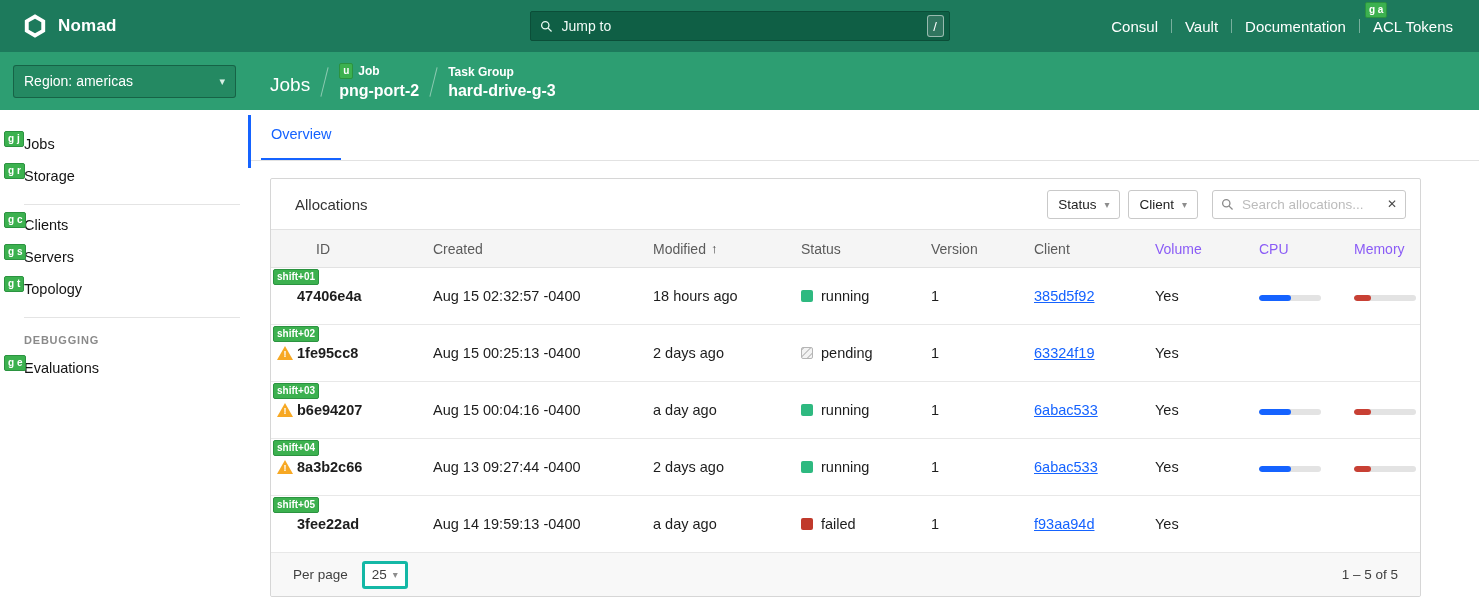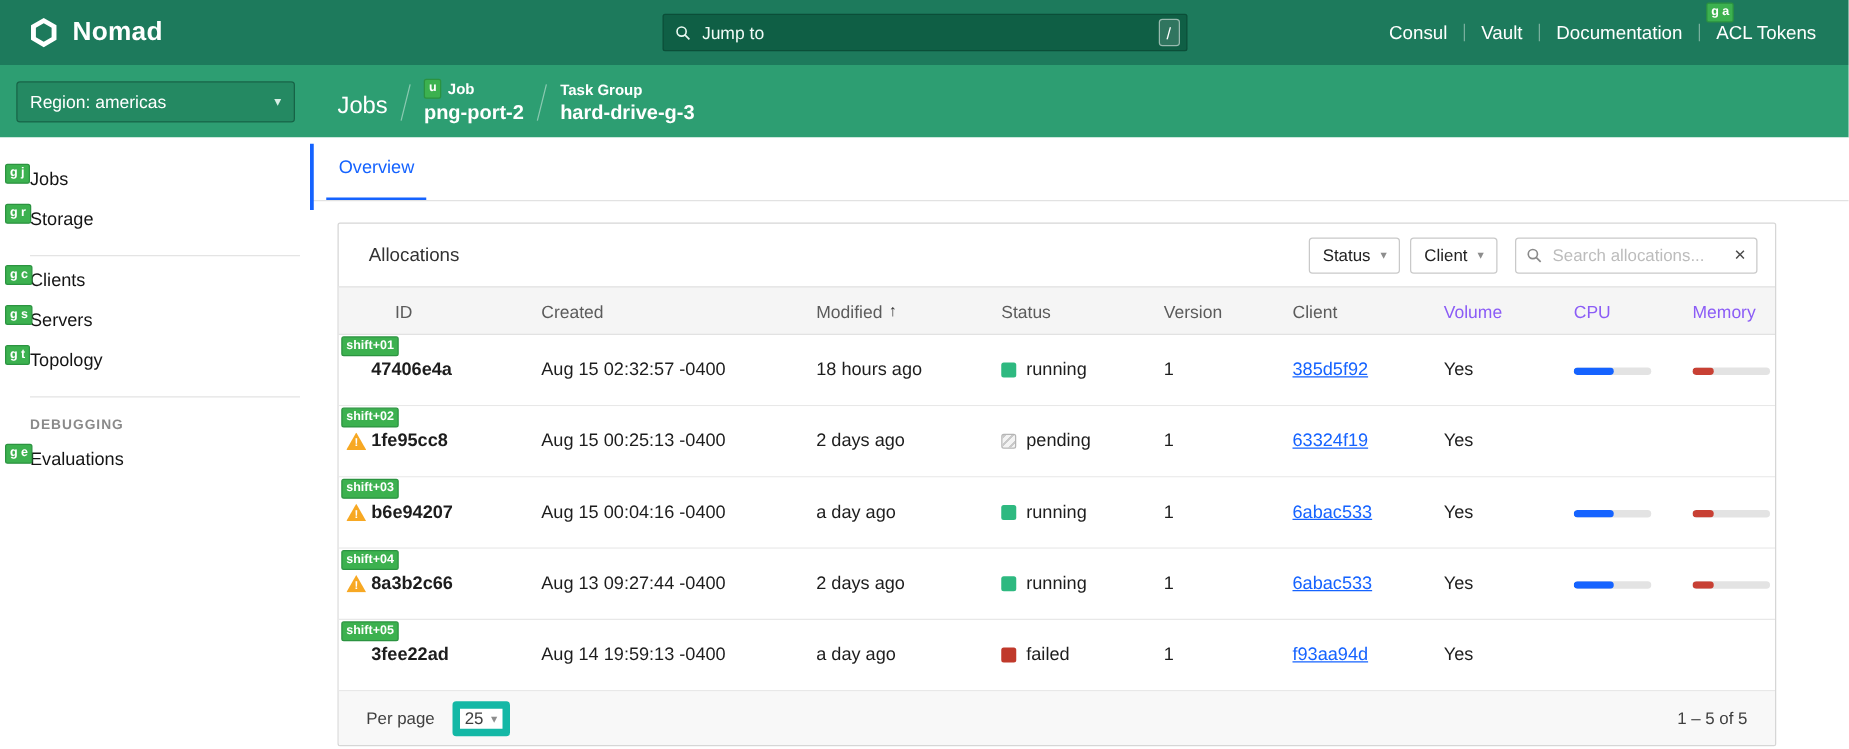--- a/index.html
+++ b/index.html
@@ -8,21 +8,21 @@
     width:1479px; height:599px; overflow:hidden;
     font-family:"Liberation Sans", sans-serif;
     background:#fff; color:#1d1d1d;
   }
   a { text-decoration:none; color:inherit; }
 
   
   .topnav { height:52px; background:#1d7a5c; display:flex; align-items:center; position:relative; color:#fff; }
   .brand { display:flex; align-items:center; gap:10px; padding-left:22px; cursor:pointer; }
   .logo svg { width:26px; height:26px; display:block; }
-  .brand-label { font-size:21px; font-weight:700; letter-spacing:.2px; }
+  .brand-label { font-size:17px; font-weight:700; letter-spacing:.2px; }
   .jump { position:absolute; left:50%; top:11px; transform:translateX(-50%);
     width:420px; height:30px; background:#0f5f45; border:1px solid #0b4e38; border-radius:2px;
     display:flex; align-items:center; gap:7px; padding:0 5px 0 9px; }
   .jump svg { width:13px; height:13px; color:#eafaf2; flex:none; }
   .jump-input { flex:1; background:transparent; border:none; outline:none; color:#fff; font-size:14px; font-family:inherit; min-width:0; }
   .jump-input::placeholder { color:#f2fbf7; opacity:1; }
   .kbd { width:17px; height:22px; border:1px solid rgba(255,255,255,.5); background:rgba(255,255,255,.14);
     border-radius:3px; display:flex; align-items:center; justify-content:center; font-size:13px; color:#fff; flex:none; }
   .top-links { margin-left:auto; display:flex; align-items:center; gap:13px; padding-right:26px; font-size:15px; }
   .top-links a { cursor:pointer; white-space:nowrap; }
@@ -97,21 +97,21 @@
   .st-failed { background:#c0392b; }
   .st-pending { background:repeating-linear-gradient(135deg,#c9c9c9 0 2px,#f3f3f3 2px 5px); border:1px solid #b5b5b5; }
   .client-link { color:#1563ff; text-decoration:underline; cursor:pointer; }
   .bar { display:inline-block; width:62px; height:6px; border-radius:3px; background:#e3e3e3; overflow:hidden; }
   .bar i { display:block; height:100%; width:0; border-radius:3px; }
   .bar-cpu i { background:#1563ff; }
   .bar-mem i { background:#c84034; }
 
   .tfoot { height:43px; background:#f8f8f8; display:flex; align-items:center; padding:0 22px;
     font-size:13.5px; color:#3f3f3f; border-radius:0 0 2px 2px; }
-  .pp-select { margin-left:14px; width:46px; height:28px; border:6px solid #14b8a6; border-radius:3px; background:#fff;
+  .pp-select { margin-left:14px; width:46px; height:28px; border:3px solid #14b8a6; border-radius:3px; background:#fff;
     display:inline-flex; align-items:center; justify-content:center; gap:6px; font-size:13.5px; cursor:pointer; }
   .pp-select .caret { font-size:10px; color:#8d8d8d; }
   .range { margin-left:auto; }
 </style>
 </head>
 <body>
 
 <nav class="topnav">
   <div class="brand">
     <span class="logo">

